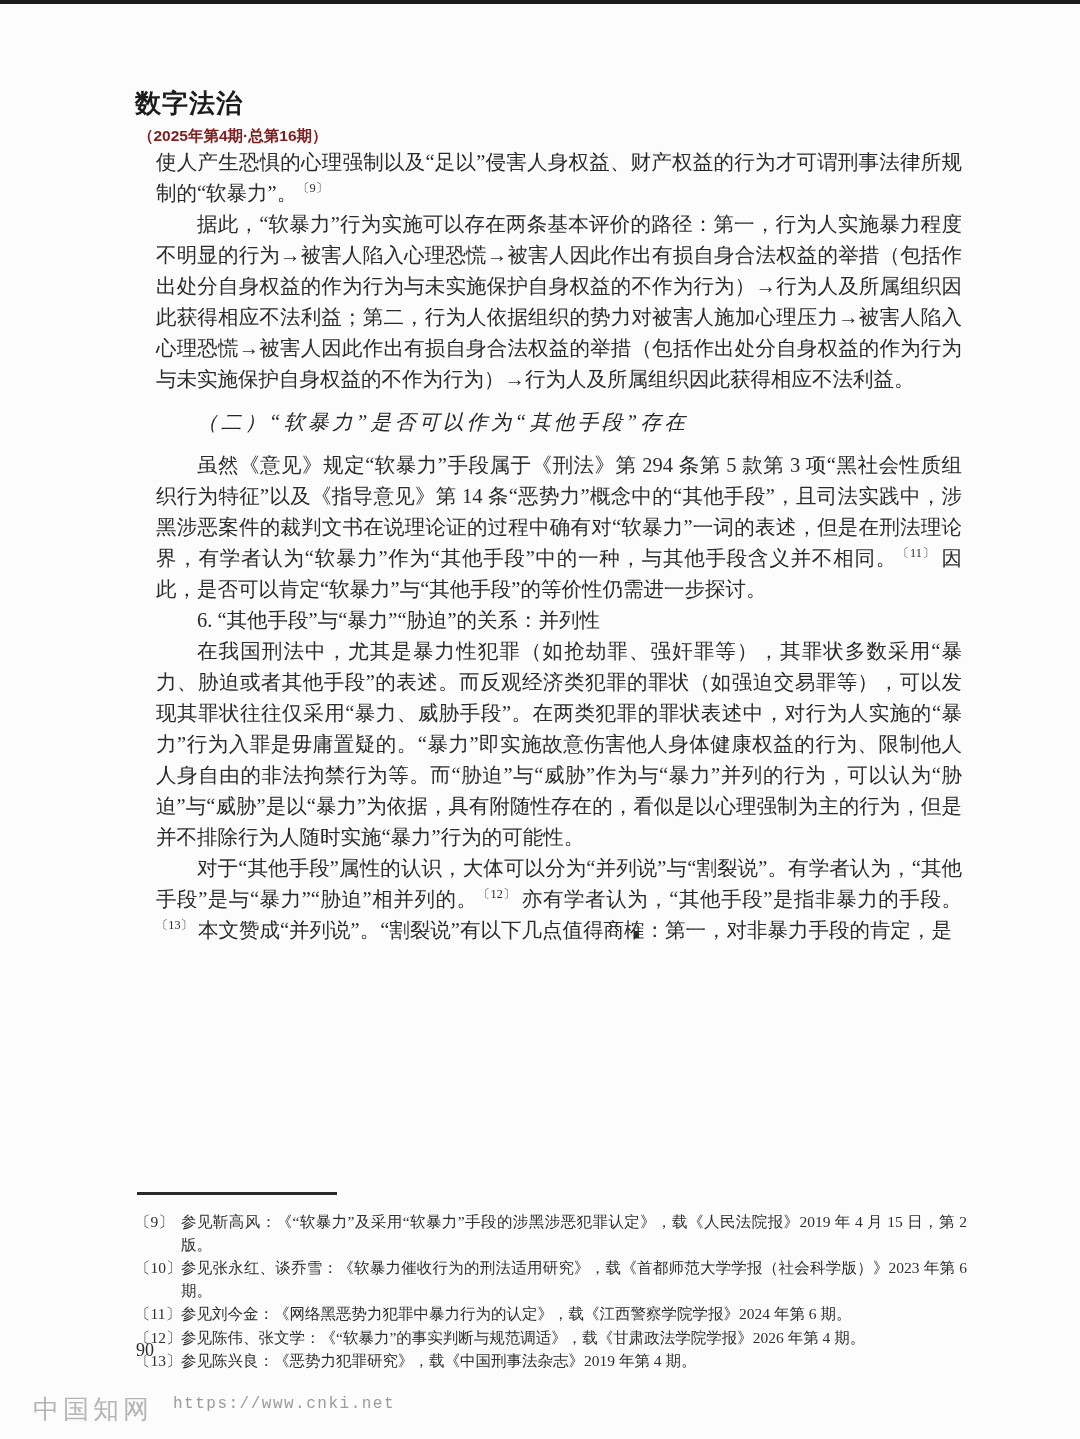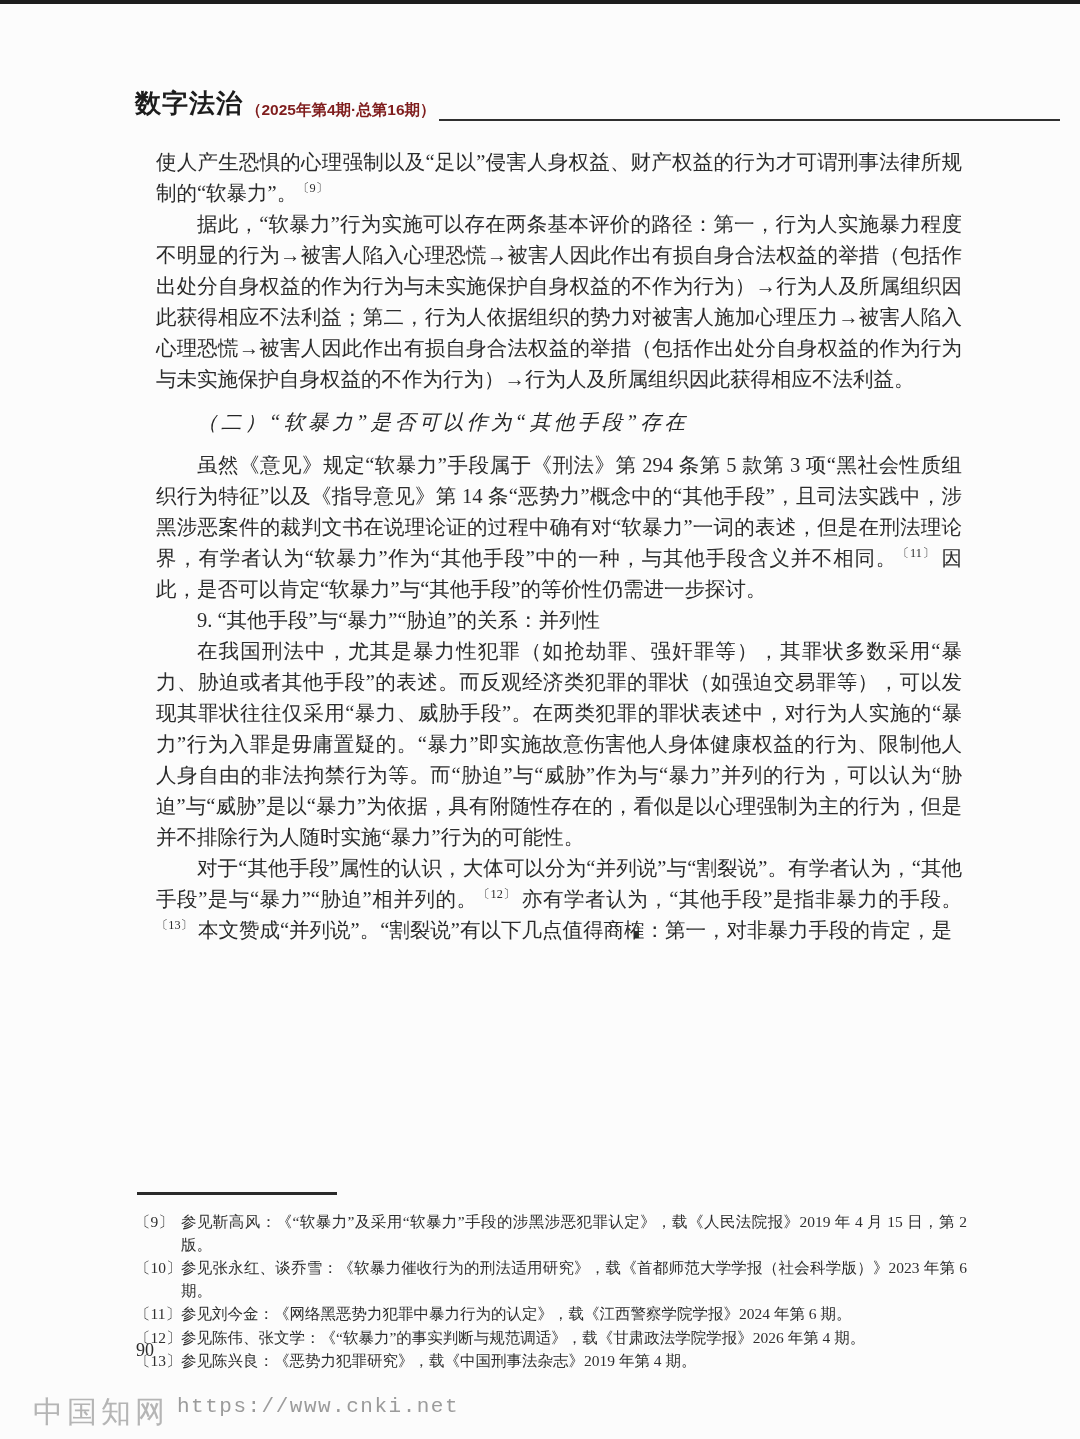--- a/index.html
+++ b/index.html
@@ -4,21 +4,21 @@
 <style>
   html,body { margin:0; padding:0; background:#e8e8e8; }
   .page {
     position:relative; width:1080px; height:1439px;
     background:#fcfcfc; overflow:hidden;
     font-family:"Liberation Serif","DejaVu Serif",serif;
     color:#2b2b2b;
   }
   .top-strip { position:absolute; top:0; left:0; width:100%; height:4px; background:#1d1d1d; }
 
-  .header { position:absolute; left:135px; top:86px; right:20px; display:flex; align-items:flex-end; }
+  .header { position:absolute; left:135px; top:86px; right:20px; display:flex; align-items:flex-start;flex-direction:column; }
   .journal-name {
     font-family:"Liberation Sans","DejaVu Sans",sans-serif;
     font-weight:bold; font-size:26px; color:#1c1c1c; letter-spacing:1px; white-space:nowrap;
   }
   .issue-info {
     font-family:"Liberation Sans","DejaVu Sans",sans-serif;
     font-weight:600; font-size:15.5px; color:#7f1d1d;
     margin-left:3px; padding-top:5px; white-space:nowrap;
   }
   .header-rule { flex:1; height:2.5px; background:#303030; margin-left:3px; margin-top:7px; }
@@ -37,44 +37,44 @@
 
   .footnotes { position:absolute; left:135px; top:1192px; width:832px; }
   .fn-rule { width:200px; height:2.5px; background:#2a2a2a; margin:0 0 15px 2px; }
   .fn-item { display:flex; font-size:15.5px; line-height:23.2px; color:#2e2e2e; }
   .fn-marker { width:46px; flex:none; }
   .fn-text { flex:1; text-align:justify; }
 
   .page-number { position:absolute; left:136px; top:1340px; font-size:18px; color:#2b2b2b;text-align:center; }
 
   .watermark { position:absolute; left:33px; top:1392px; display:flex; align-items:flex-start; }
-  .wm-name { font-size:30px; letter-spacing:4px; color:#b5b5b5; }
+  .wm-name { font-size:26px; letter-spacing:4px; color:#b5b5b5; }
   .wm-url {
     font-family:"Liberation Mono","DejaVu Sans Mono",monospace;
-    font-size:21px; color:#9b9b9b; margin-left:8px; margin-top:3px; letter-spacing:1.5px;
+    font-size:16px; color:#9b9b9b; margin-left:20px; margin-top:3px; letter-spacing:1.5px;
   }
 </style>
 </head>
 <body>
 
 <div class="page">
   <div class="top-strip"></div>
 
   <div class="header">
     <span class="journal-name">数字法治</span>
     <span class="issue-info">（2025年第4期·总第16期）</span>
     <span class="header-rule"></span>
   </div>
 
   <div class="body-text" id="body-text">
       <p>使人产生恐惧的心理强制以及“足以”侵害人身权益、财产权益的行为才可谓刑事法律所规制的“软暴力”。<sup class="fn">〔9〕</sup></p>
       <p class="p-indent">据此，“软暴力”行为实施可以存在两条基本评价的路径：第一，行为人实施暴力程度不明显的行为→被害人陷入心理恐慌→被害人因此作出有损自身合法权益的举措（包括作出处分自身权益的作为行为与未实施保护自身权益的不作为行为）→行为人及所属组织因此获得相应不法利益；第二，行为人依据组织的势力对被害人施加心理压力→被害人陷入心理恐慌→被害人因此作出有损自身合法权益的举措（包括作出处分自身权益的作为行为与未实施保护自身权益的不作为行为）→行为人及所属组织因此获得相应不法利益。</p>
       <p class="h2">（二）“软暴力”是否可以作为“其他手段”存在</p>
       <p class="p-indent">虽然《意见》规定“软暴力”手段属于《刑法》第 294 条第 5 款第 3 项“黑社会性质组织行为特征”以及《指导意见》第 14 条“恶势力”概念中的“其他手段”，且司法实践中，涉黑涉恶案件的裁判文书在说理论证的过程中确有对“软暴力”一词的表述，但是在刑法理论界，有学者认为“软暴力”作为“其他手段”中的一种，与其他手段含义并不相同。<sup class="fn">〔11〕</sup> 因此，是否可以肯定“软暴力”与“其他手段”的等价性仍需进一步探讨。</p>
-      <p class="p-indent">9. “其他手段”与“暴力”“胁迫”的关系：并列性</p>
+      <p class="p-indent">6. “其他手段”与“暴力”“胁迫”的关系：并列性</p>
       <p class="p-indent">在我国刑法中，尤其是暴力性犯罪（如抢劫罪、强奸罪等），其罪状多数采用“暴力、胁迫或者其他手段”的表述。而反观经济类犯罪的罪状（如强迫交易罪等），可以发现其罪状往往仅采用“暴力、威胁手段”。在两类犯罪的罪状表述中，对行为人实施的“暴力”行为入罪是毋庸置疑的。“暴力”即实施故意伤害他人身体健康权益的行为、限制他人人身自由的非法拘禁行为等。而“胁迫”与“威胁”作为与“暴力”并列的行为，可以认为“胁迫”与“威胁”是以“暴力”为依据，具有附随性存在的，看似是以心理强制为主的行为，但是并不排除行为人随时实施“暴力”行为的可能性。</p>
       <p class="p-indent">对于“其他手段”属性的认识，大体可以分为“并列说”与“割裂说”。有学者认为，“其他手段”是与“暴力”“胁迫”相并列的。<sup class="fn">〔12〕</sup> 亦有学者认为，“其他手段”是指非暴力的手段。<sup class="fn">〔13〕</sup> 本文赞成“并列说”。“割裂说”有以下几点值得商榷：第一，对非暴力手段的肯定，是</p>
     </div>
 
   <div class="footnotes">
     <div class="fn-rule"></div>
     <div id="fn-list">
         <div class="fn-item">
           <span class="fn-marker">〔9〕</span>
           <span class="fn-text">参见靳高风：《“软暴力”及采用“软暴力”手段的涉黑涉恶犯罪认定》，载《人民法院报》2019 年 4 月 15 日，第 2 版。</span>

